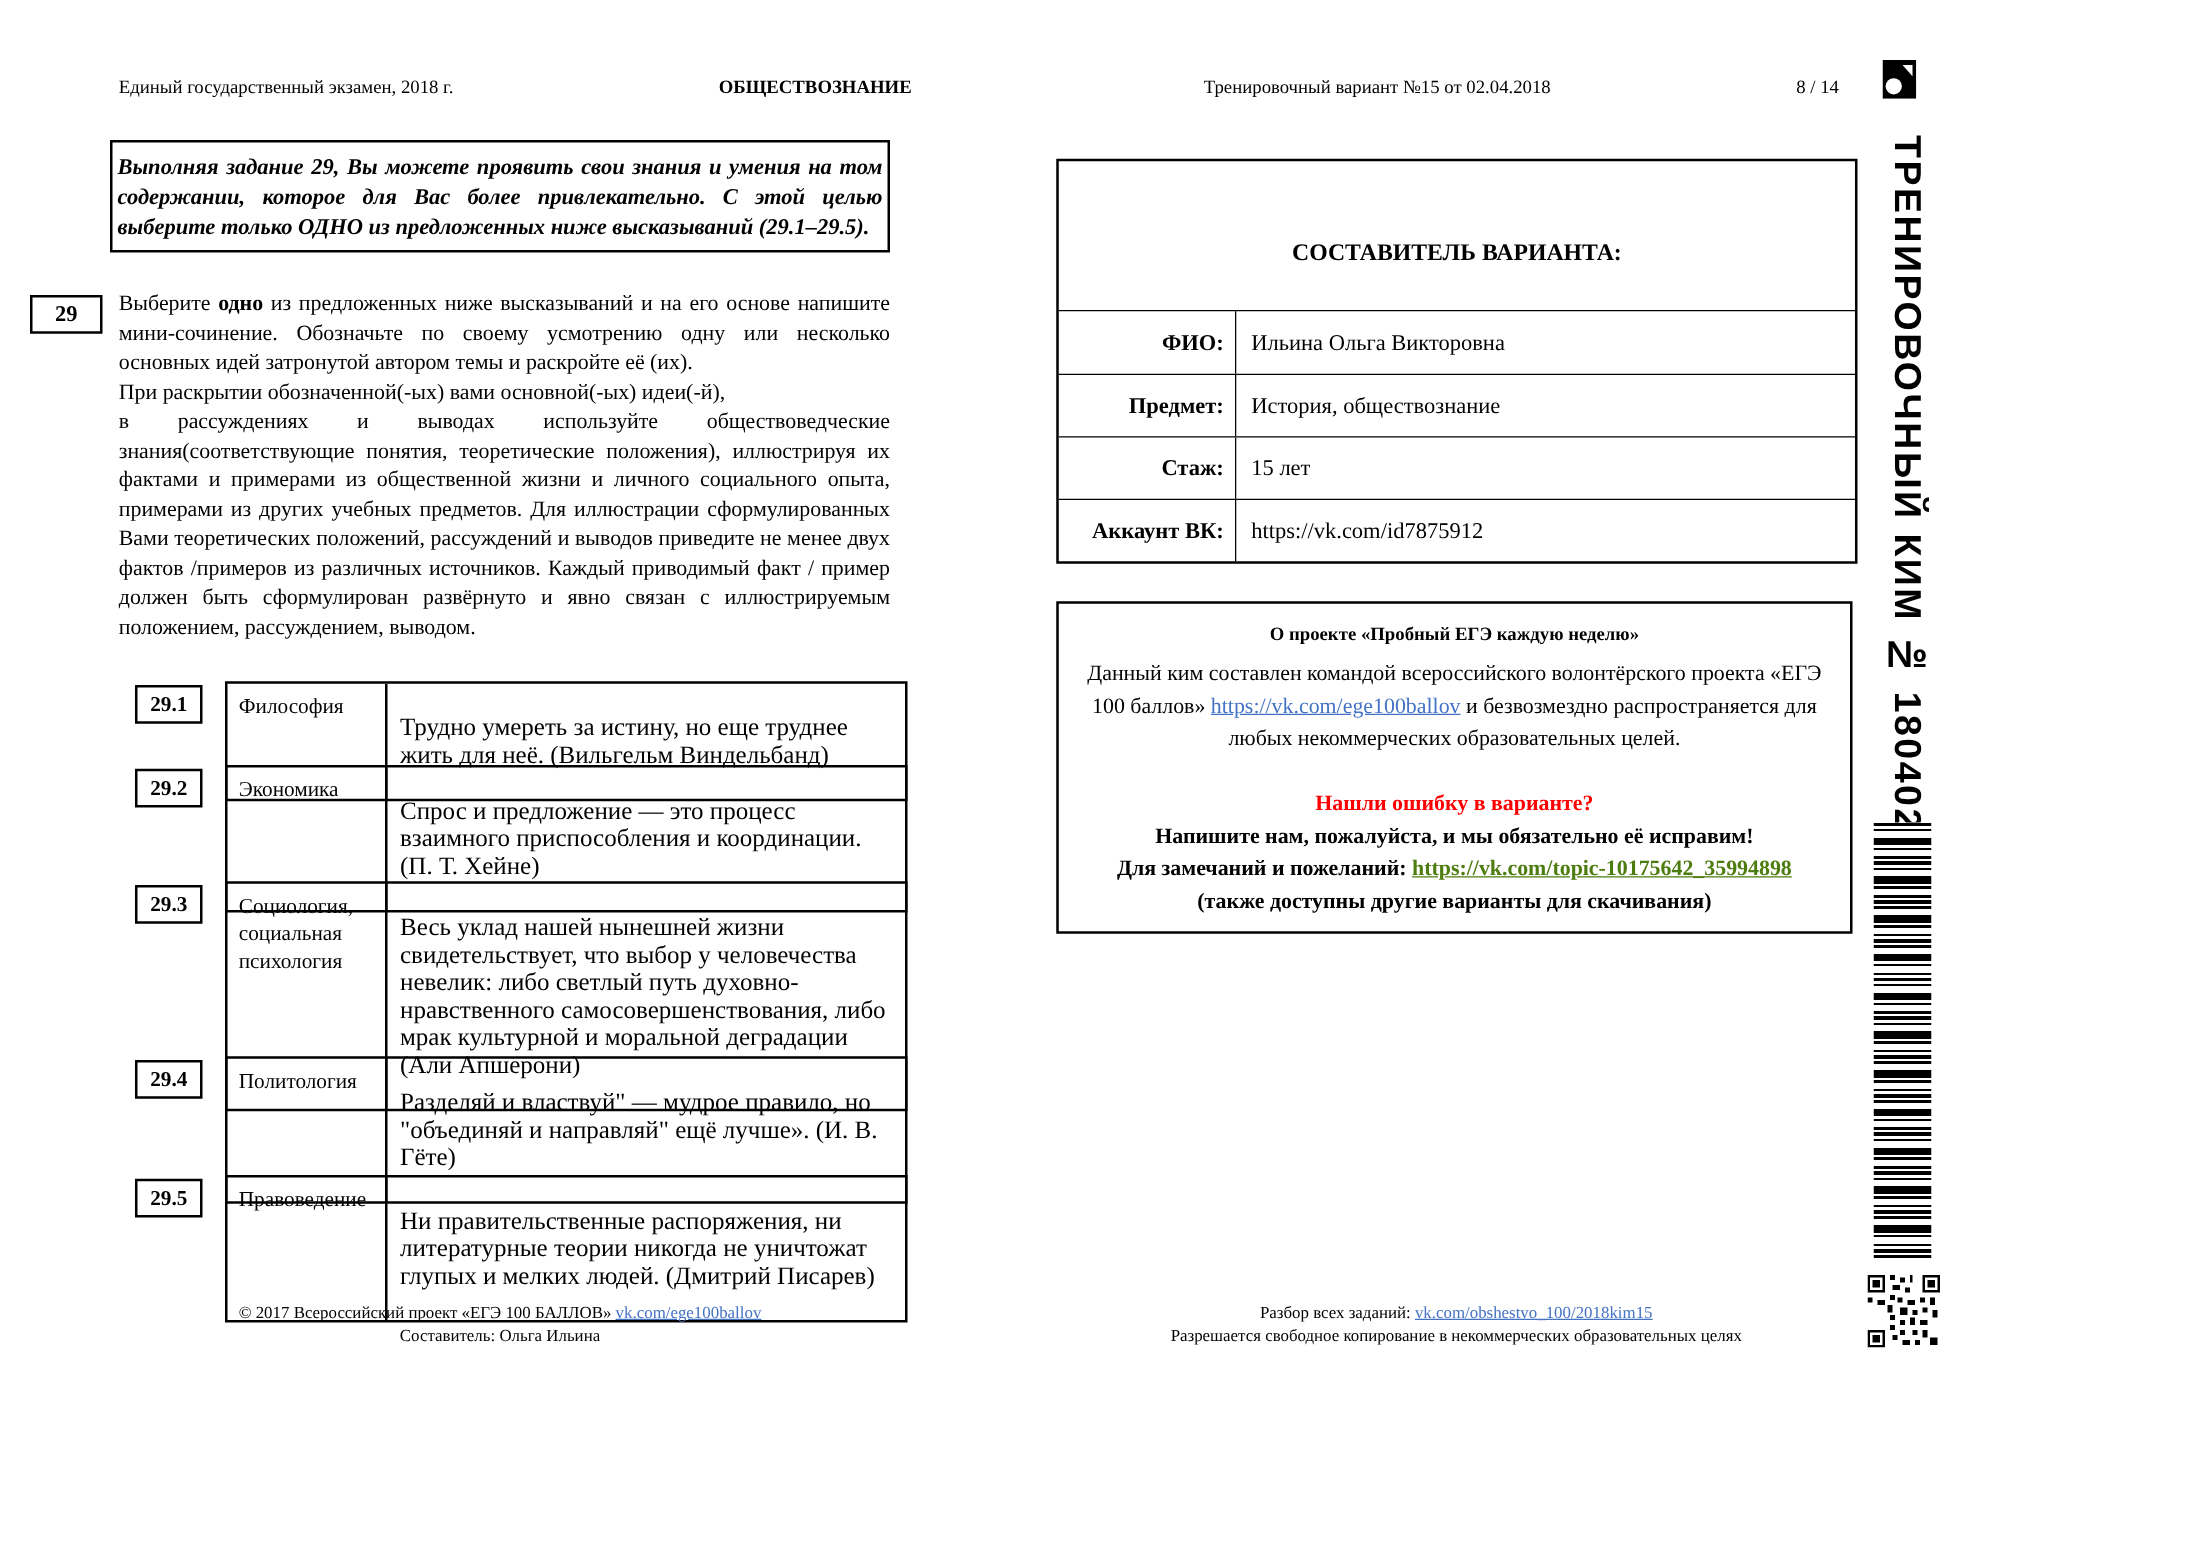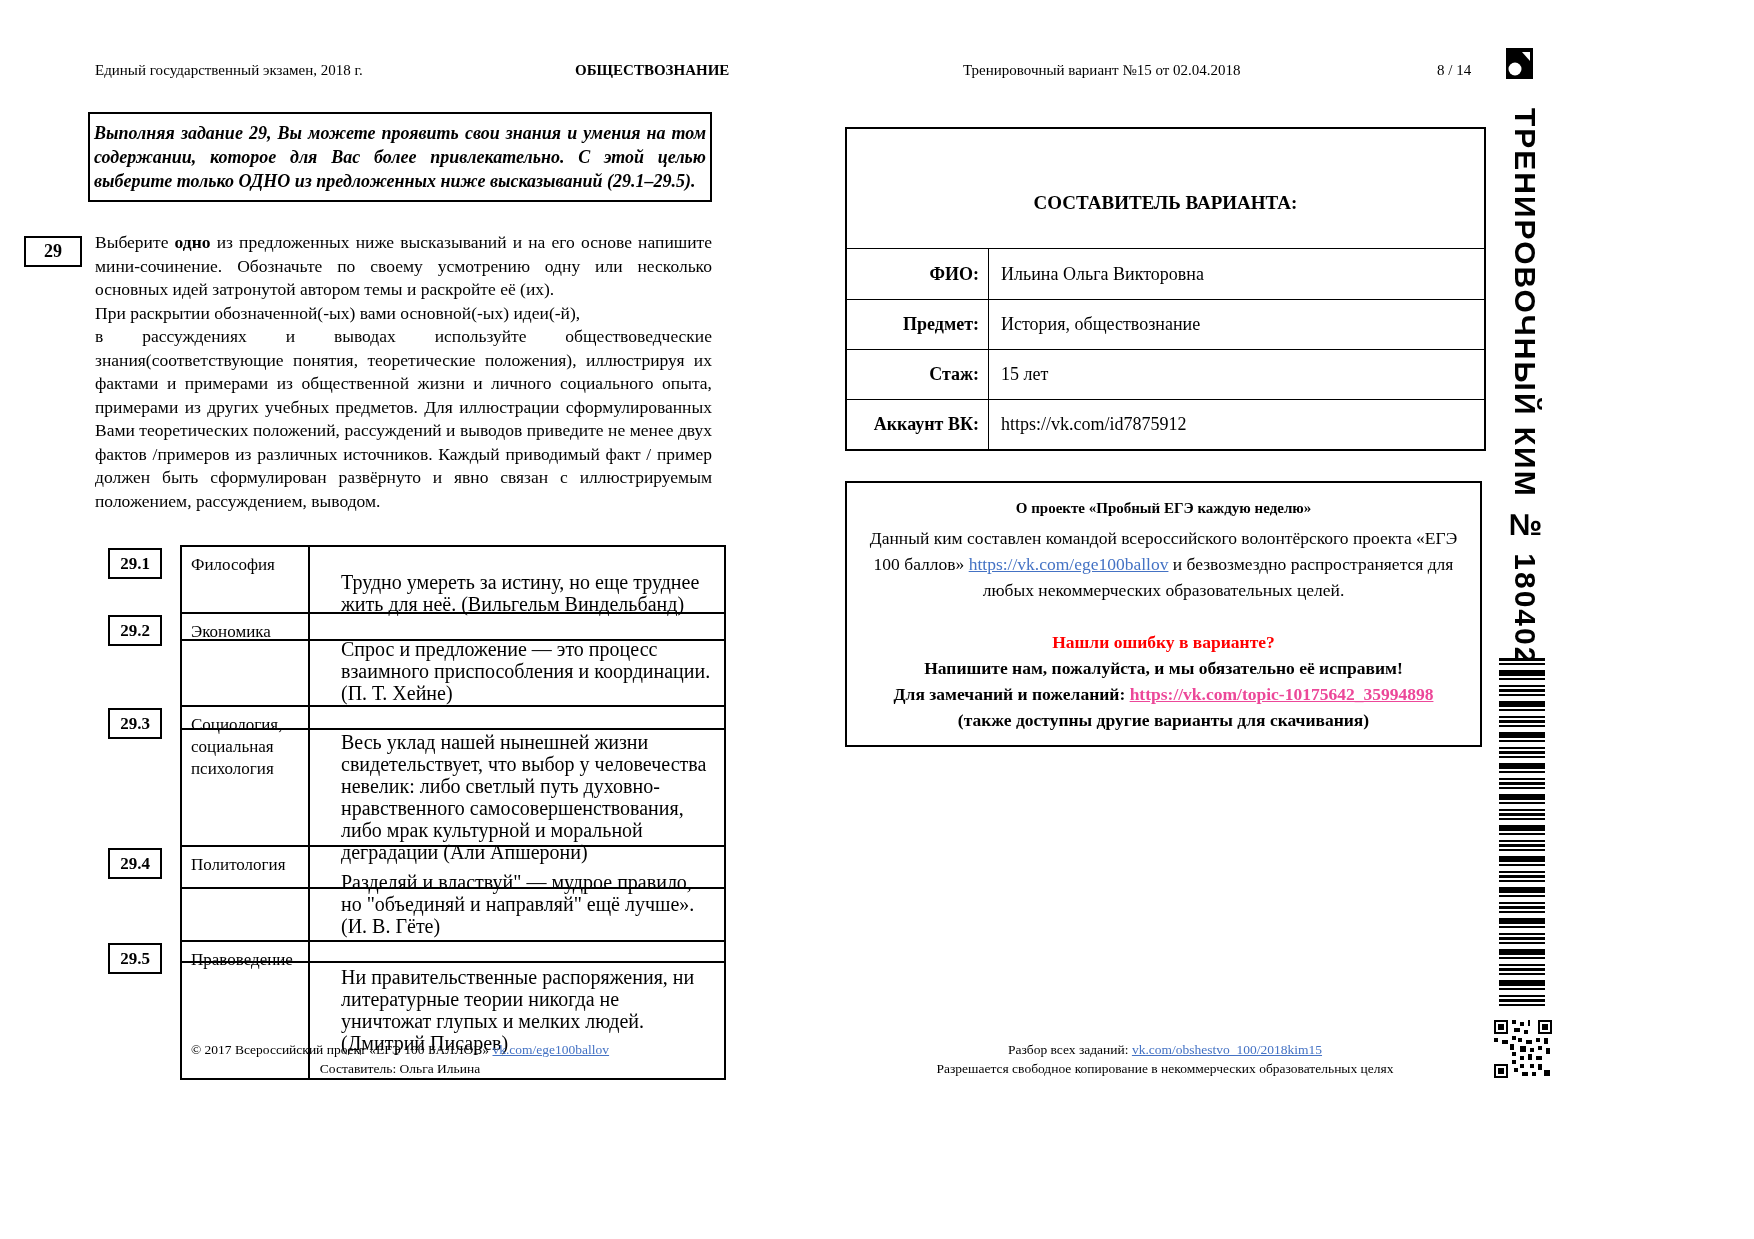--- a/index.html
+++ b/index.html
@@ -24,21 +24,21 @@
   
   .task-num { left:24px; top:236px; width:58px; height:31px; border:2px solid #000;
     font-size:18px; font-weight:bold; display:flex; align-items:center; justify-content:center; }
   .task-text { left:95px; top:231px; width:617px; font-size:17.5px; line-height:23.5px;
     text-align:justify; white-space:pre-line; }
 
   
   .essay-row { left:108px; width:618px; display:flex; gap:18px; align-items:flex-start; }
   .opt-num { width:54px; min-width:54px; height:31px; border:2px solid #000; margin-top:3px;
     font-size:17px; font-weight:bold; display:flex; align-items:center; justify-content:center; }
-  .opt-table { flex:1; border:2px solid #000; display:flex;gap:21px; }
+  .opt-table { flex:1; border:2px solid #000; display:flex; }
   .opt-cat { width:128px; min-width:128px; border-right:2px solid #000; padding:7px 9px;
     font-size:17px; line-height:22px; overflow-wrap:break-word; }
   .opt-quote { flex:1; padding:24px 10px; font-size:20px; line-height:22px;border-radius:19px; }
   .row0 { top:545px; } .row0 .opt-table { min-height:58px; }
   .row1 { top:612px; } .row1 .opt-table { min-height:76px; }
   .row2 { top:705px; } .row2 .opt-table { min-height:124px; }
   .row3 { top:845px; } .row3 .opt-table { min-height:84px; }
   .row4 { top:940px; } .row4 .opt-table { min-height:80px; }
 
   
@@ -51,21 +51,21 @@
     justify-content:flex-end; padding-right:9px; font-weight:bold; font-size:18px; }
   .composer-value { display:flex; align-items:center; padding-left:12px; font-size:18px; }
 
   
   .project { left:845px; top:481px; width:637px; border:2px solid #000; padding:12px 16px;
     text-align:center; font-size:17.5px; line-height:26px; }
   .project-title { font-weight:bold; font-size:15px; margin-bottom:4px; }
   .err { color:var(--error,#f00); font-weight:bold; margin-top:26px; }
   .b { font-weight:bold; }
   a, .link { color:var(--link,#4472c4); text-decoration:underline; cursor:pointer; }
-  .dark-link { color:#ec4899; text-decoration:underline; cursor:pointer; }
+  .dark-link { color:#4d7c0f; text-decoration:underline; cursor:pointer; }
 
   
   .footer-left { left:150px; top:1040px; width:500px; text-align:center; font-size:13.5px; line-height:19px; }
   .footer-right { left:845px; top:1040px; width:640px; text-align:center; font-size:13.5px; line-height:19px; }
 
   
   .kim-text { left:1498px; top:108px; height:545px; width:44px;
     writing-mode:vertical-rl; text-orientation:mixed;
     font-family:"Liberation Sans", sans-serif; font-size:30px; font-weight:bold;
     letter-spacing:2px; white-space:nowrap; }

